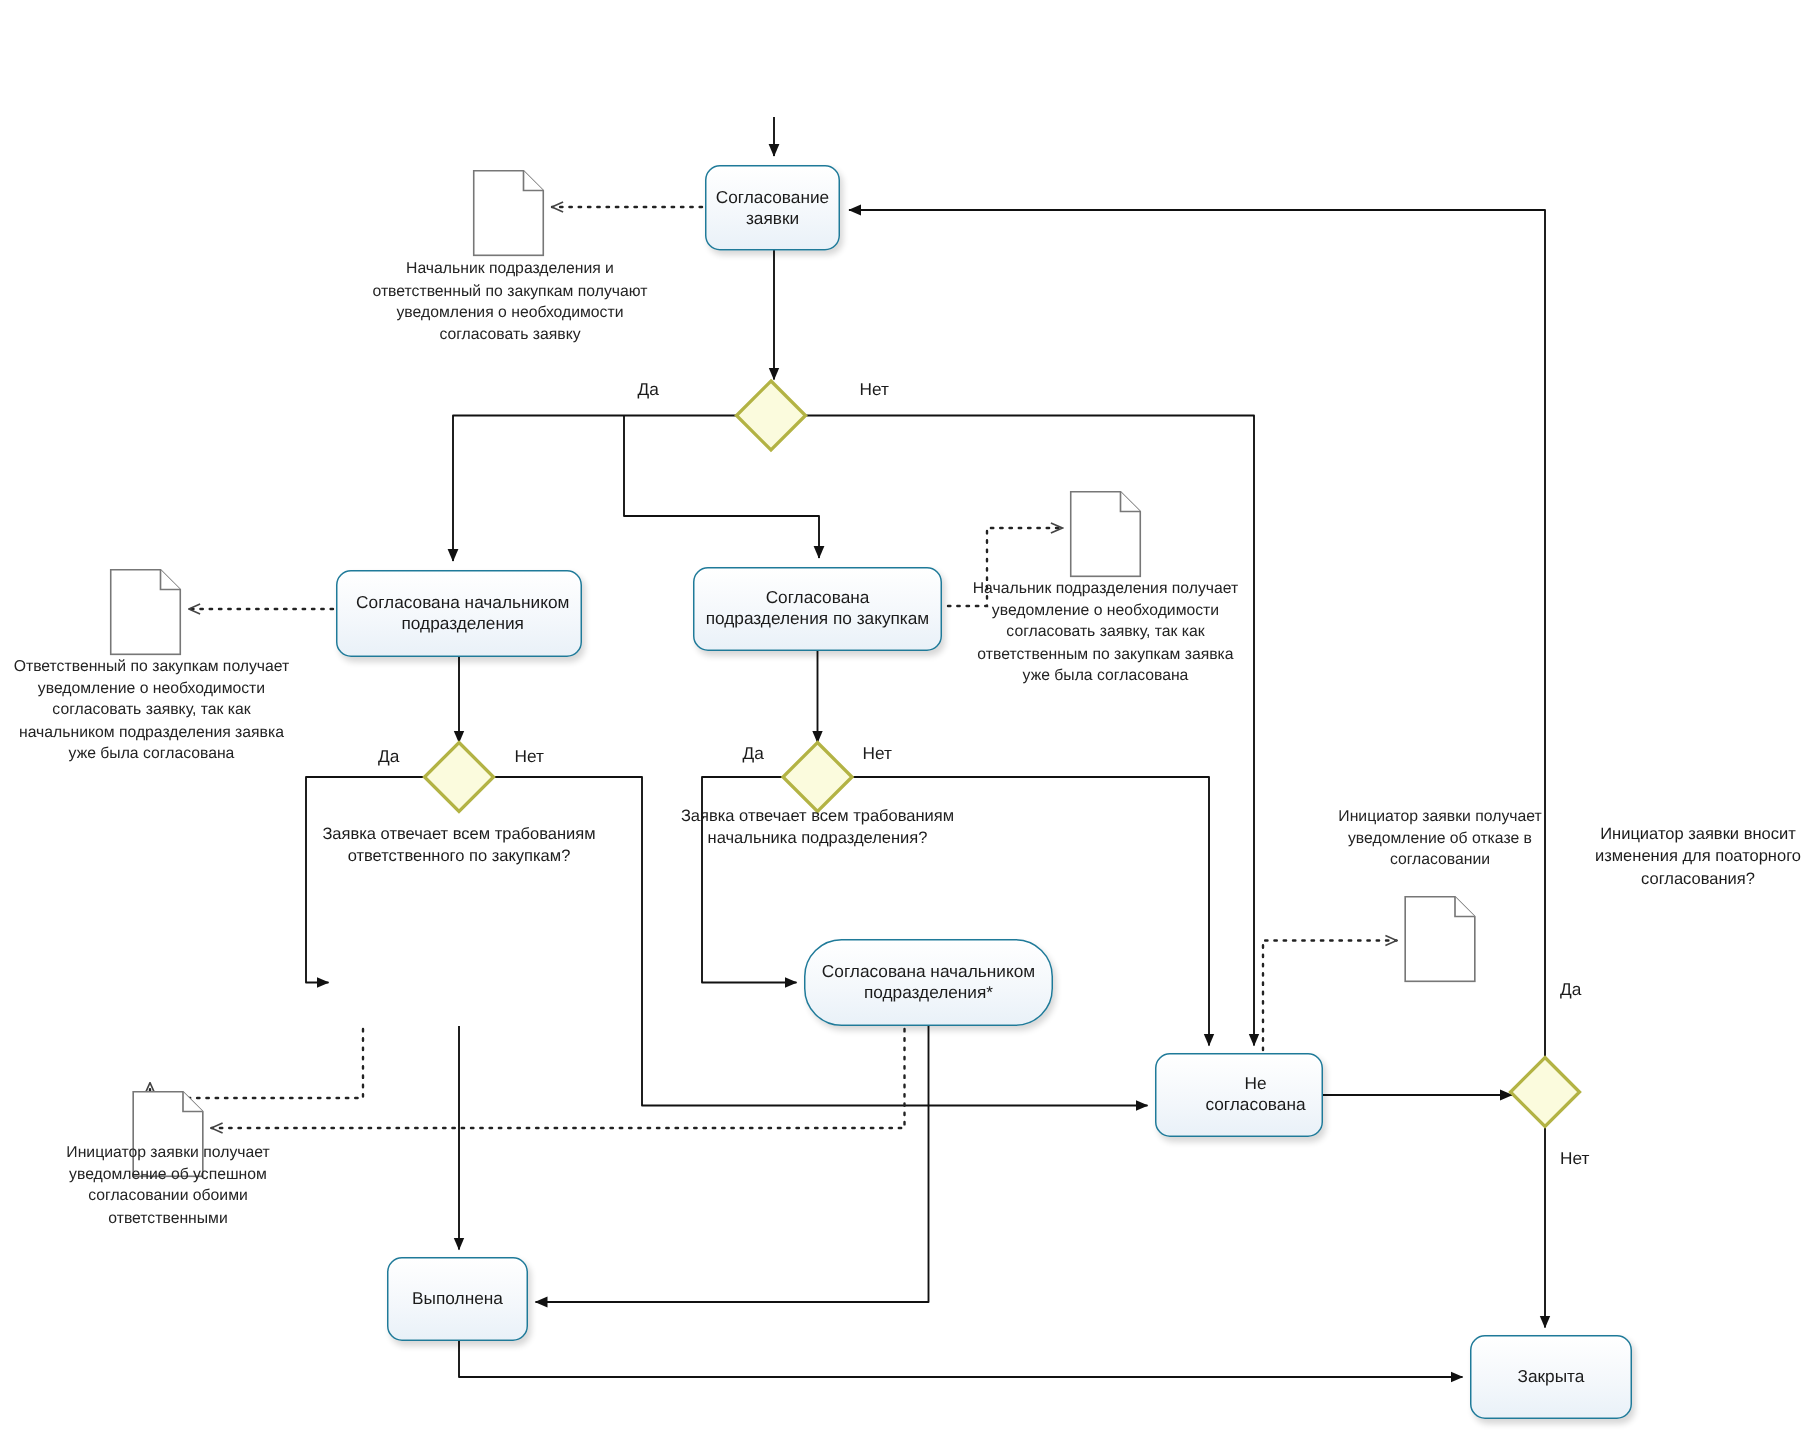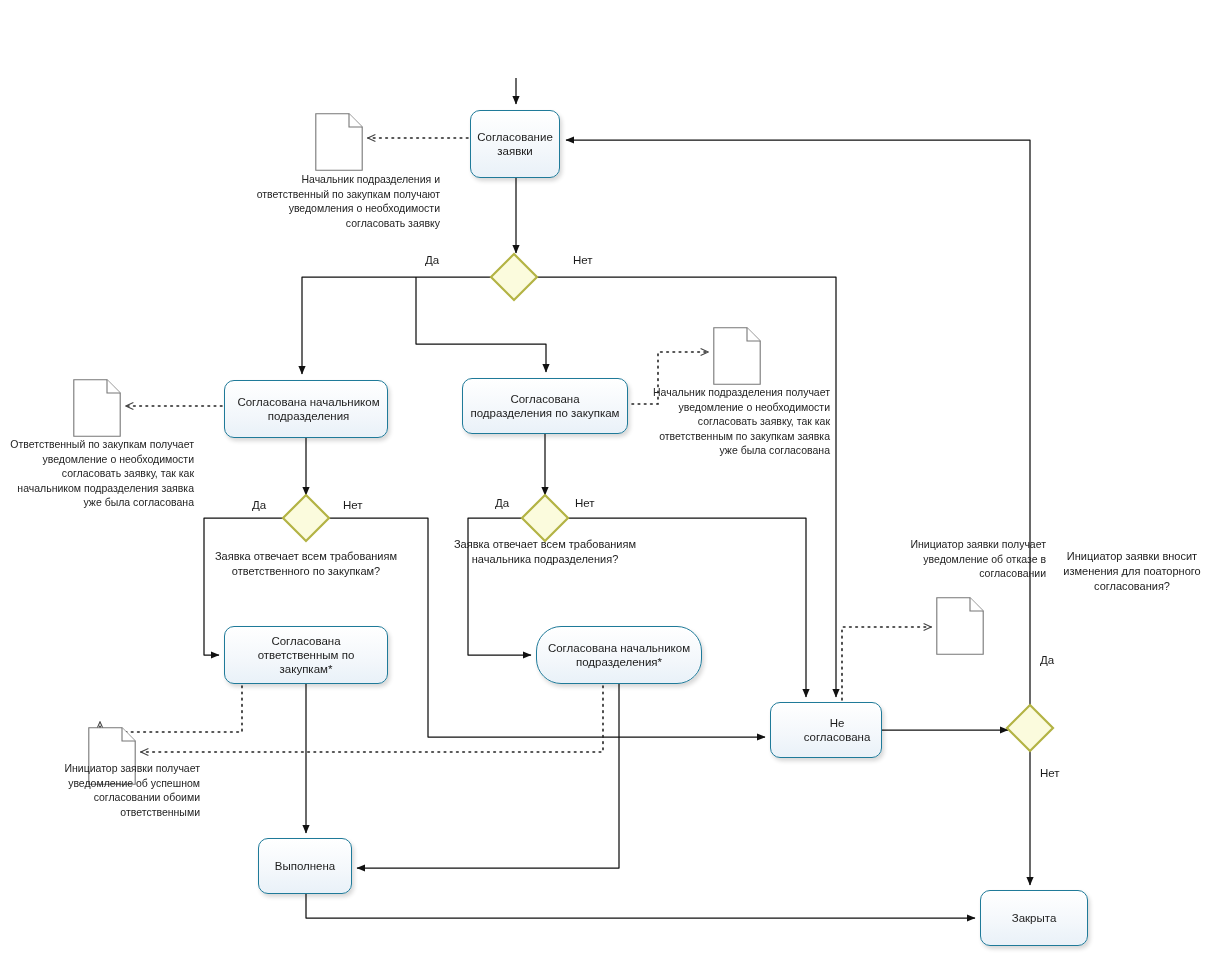--- a/index.html
+++ b/index.html
@@ -7,21 +7,21 @@
        font-family:"Liberation Sans","DejaVu Sans",sans-serif;}
   #canvas{position:relative;width:1210px;height:967px;}
   svg.layer{position:absolute;left:0;top:0;width:1210px;height:967px;}
   .node{position:absolute;box-sizing:border-box;border:1.6px solid #1f7a99;
         border-radius:10px;background:linear-gradient(180deg,#ffffff 0%,#f3f7fb 60%,#e9f1f8 100%);
         box-shadow:2px 3px 4px rgba(0,0,0,0.16);
         display:flex;align-items:center;justify-content:center;text-align:center;
         color:#1b1b1b;font-size:11.5px;line-height:14px;padding:3px 6px;}
   .note{position:absolute;}
   .note svg{display:block;}
-  .notetext{position:absolute;text-align:right;font-size:10.5px;line-height:14.5px;color:#232323;}
+  .notetext{position:absolute;text-align:center;font-size:10.5px;line-height:14.5px;color:#232323;}
   .edgelabel{position:absolute;font-size:11.5px;color:#1b1b1b;}
   .dectext{position:absolute;text-align:center;font-size:11px;line-height:15px;color:#1b1b1b;}
 </style>
 </head>
 <body>
 
 <div id="canvas">
 
   <svg class="layer">
     <defs>
@@ -86,31 +86,28 @@
       </g>
       <g>
         <path d="M545,495 L568,518 L545,541 L522,518 z" fill="#fbfbdd" stroke="#b3b344" stroke-width="2.2"></path>
       </g>
       <g>
         <path d="M1030,705 L1053,728 L1030,751 L1007,728 z" fill="#fbfbdd" stroke="#b3b344" stroke-width="2.2"></path>
       </g>
     </g>
   </svg>
 
-  <div class="node" style="left:470px;top:110px;width:90px;height:68px;">
+  <div class="node" style="left:470px;top:110px;width:90px;height:57px;">
     <span>Согласование заявки</span>
   </div>
   <div class="node" style="left:224px;top:380px;width:164px;height:58px;padding-left:11px;">
     <span>Согласована начальником подразделения</span>
   </div>
   <div class="node" style="left:462px;top:378px;width:166px;height:56px;">
     <span>Согласована подразделения по закупкам</span>
-  </div>
-  <div class="node" style="left:224px;top:626px;width:164px;height:58px;">
-    <span>Согласована ответственным по закупкам*</span>
   </div>
   <div class="node" style="left:536px;top:626px;width:166px;height:58px;border-radius:25px;">
     <span>Согласована начальником подразделения*</span>
   </div>
   <div class="node" style="left:770px;top:702px;width:112px;height:56px;padding-left:28px;">
     <span>Не согласована</span>
   </div>
   <div class="node" style="left:258px;top:838px;width:94px;height:56px;">
     <span>Выполнена</span>
   </div>

